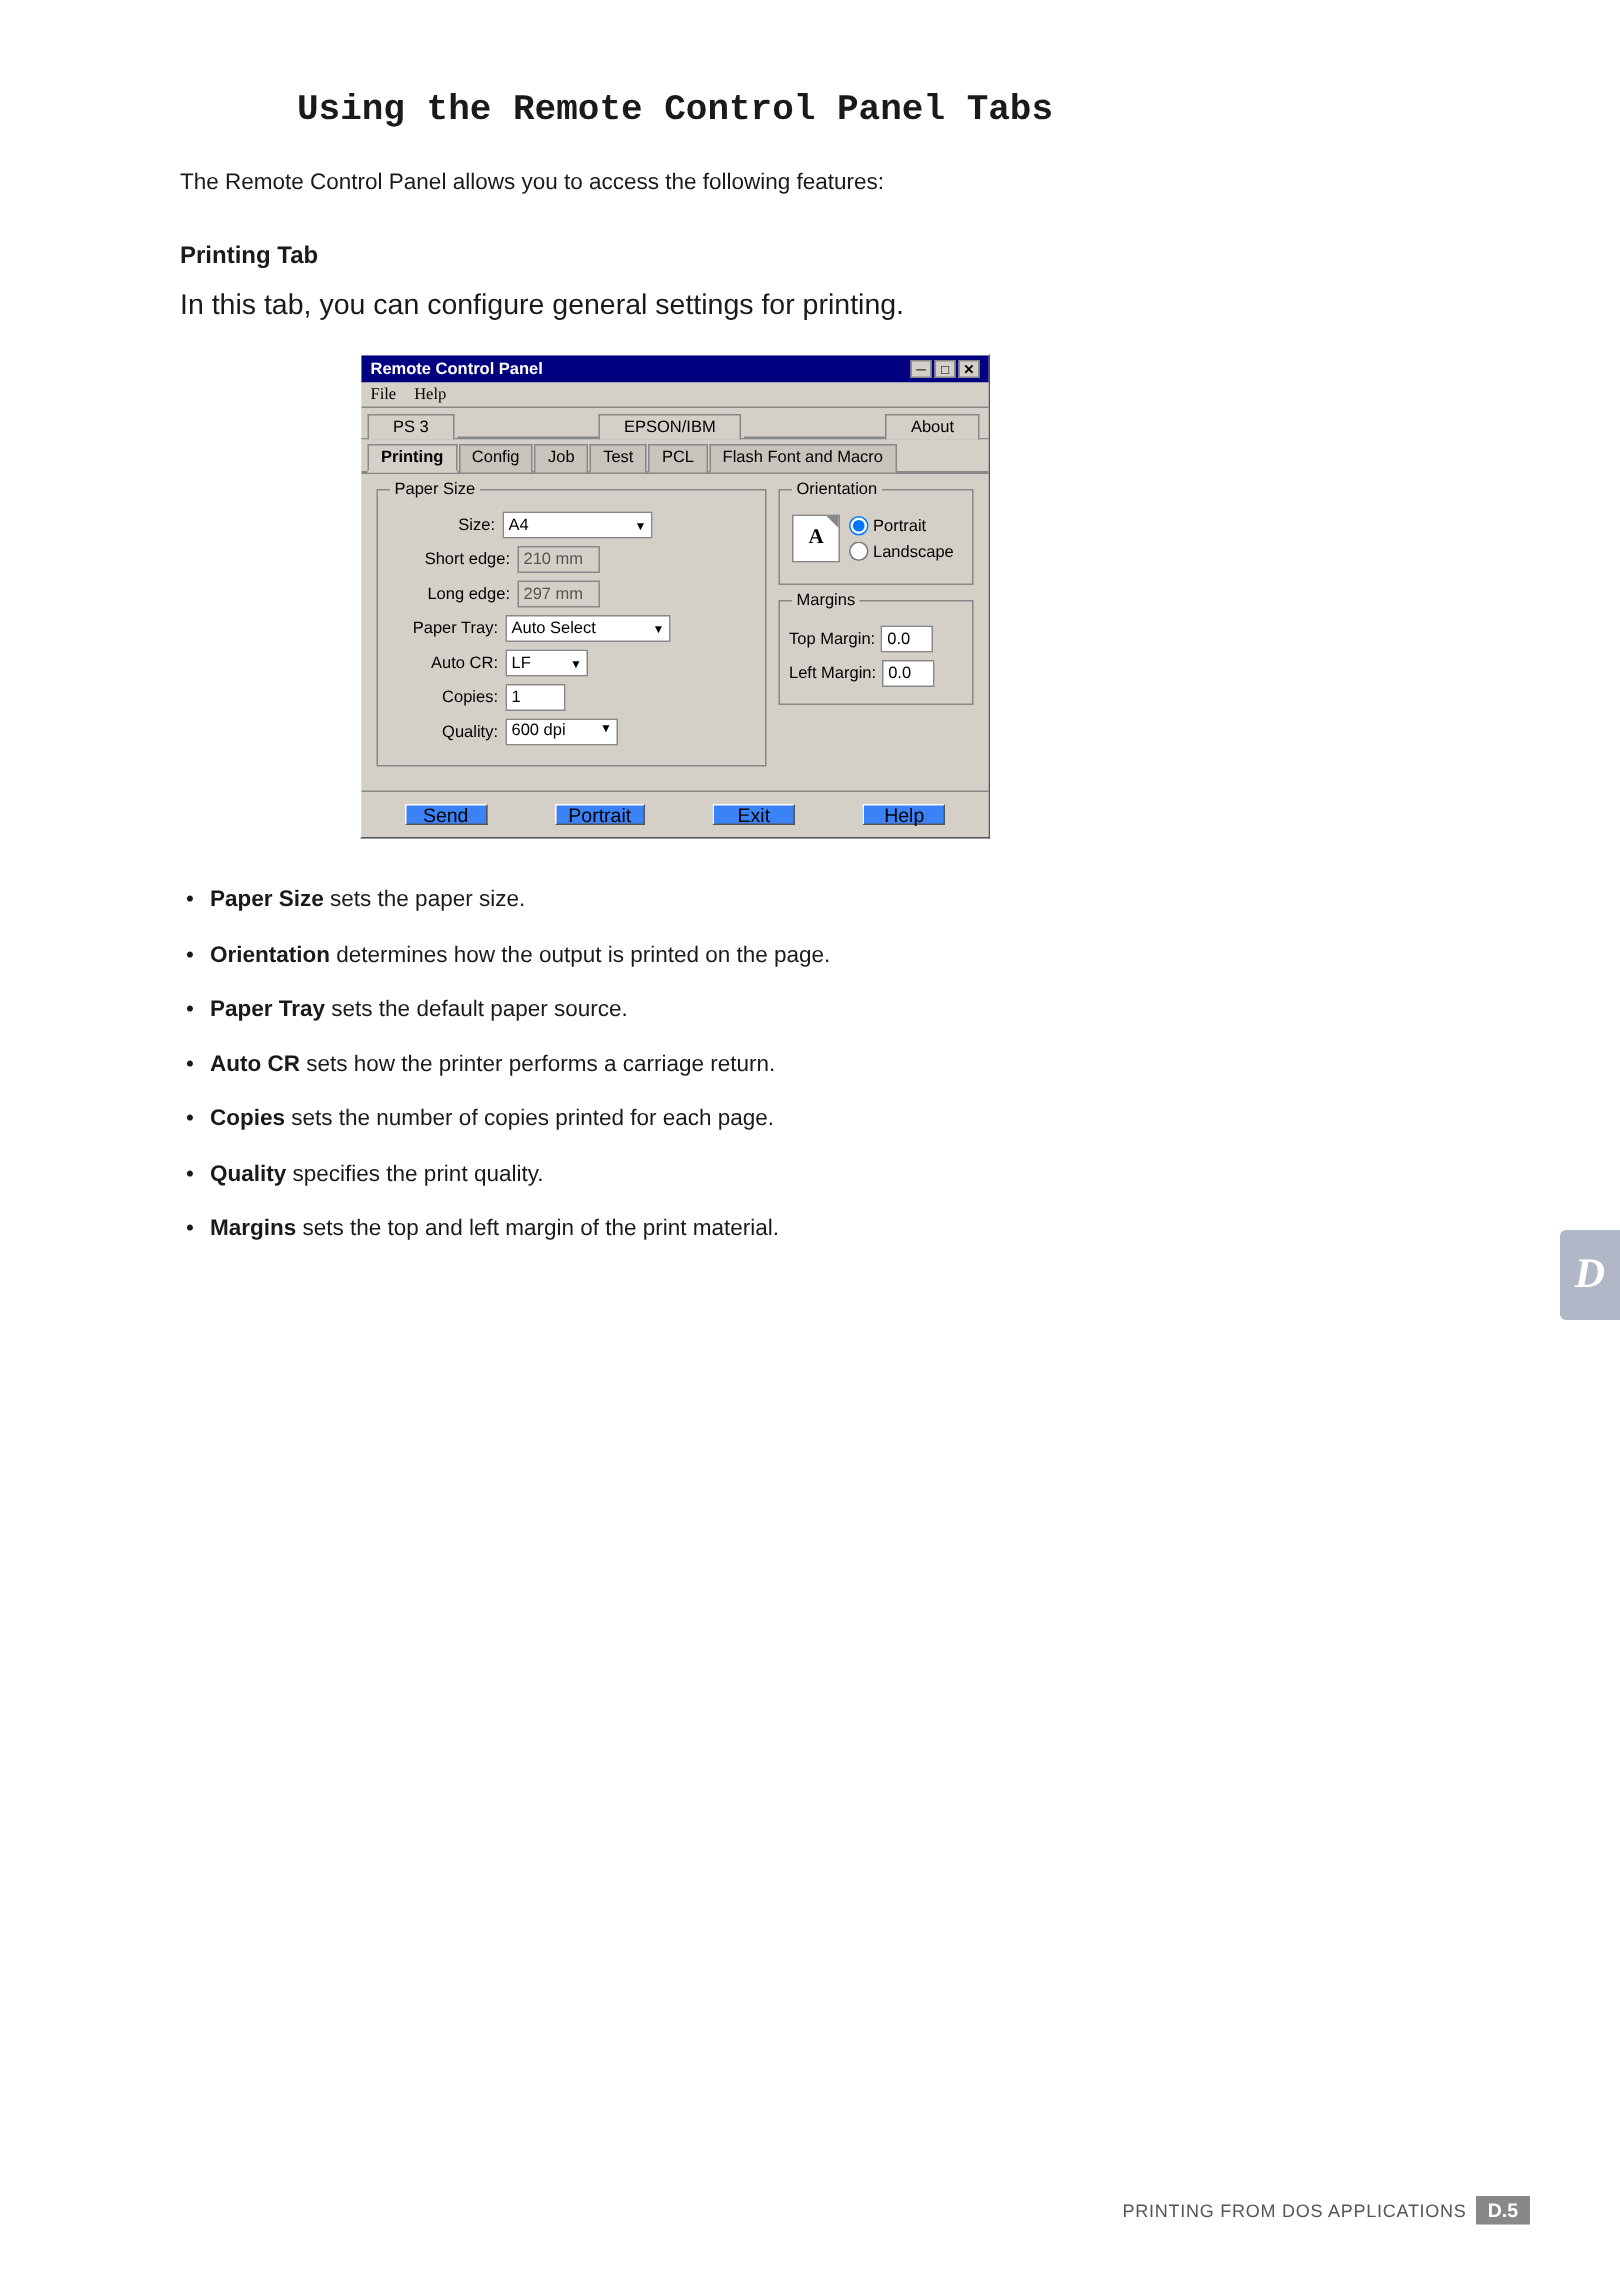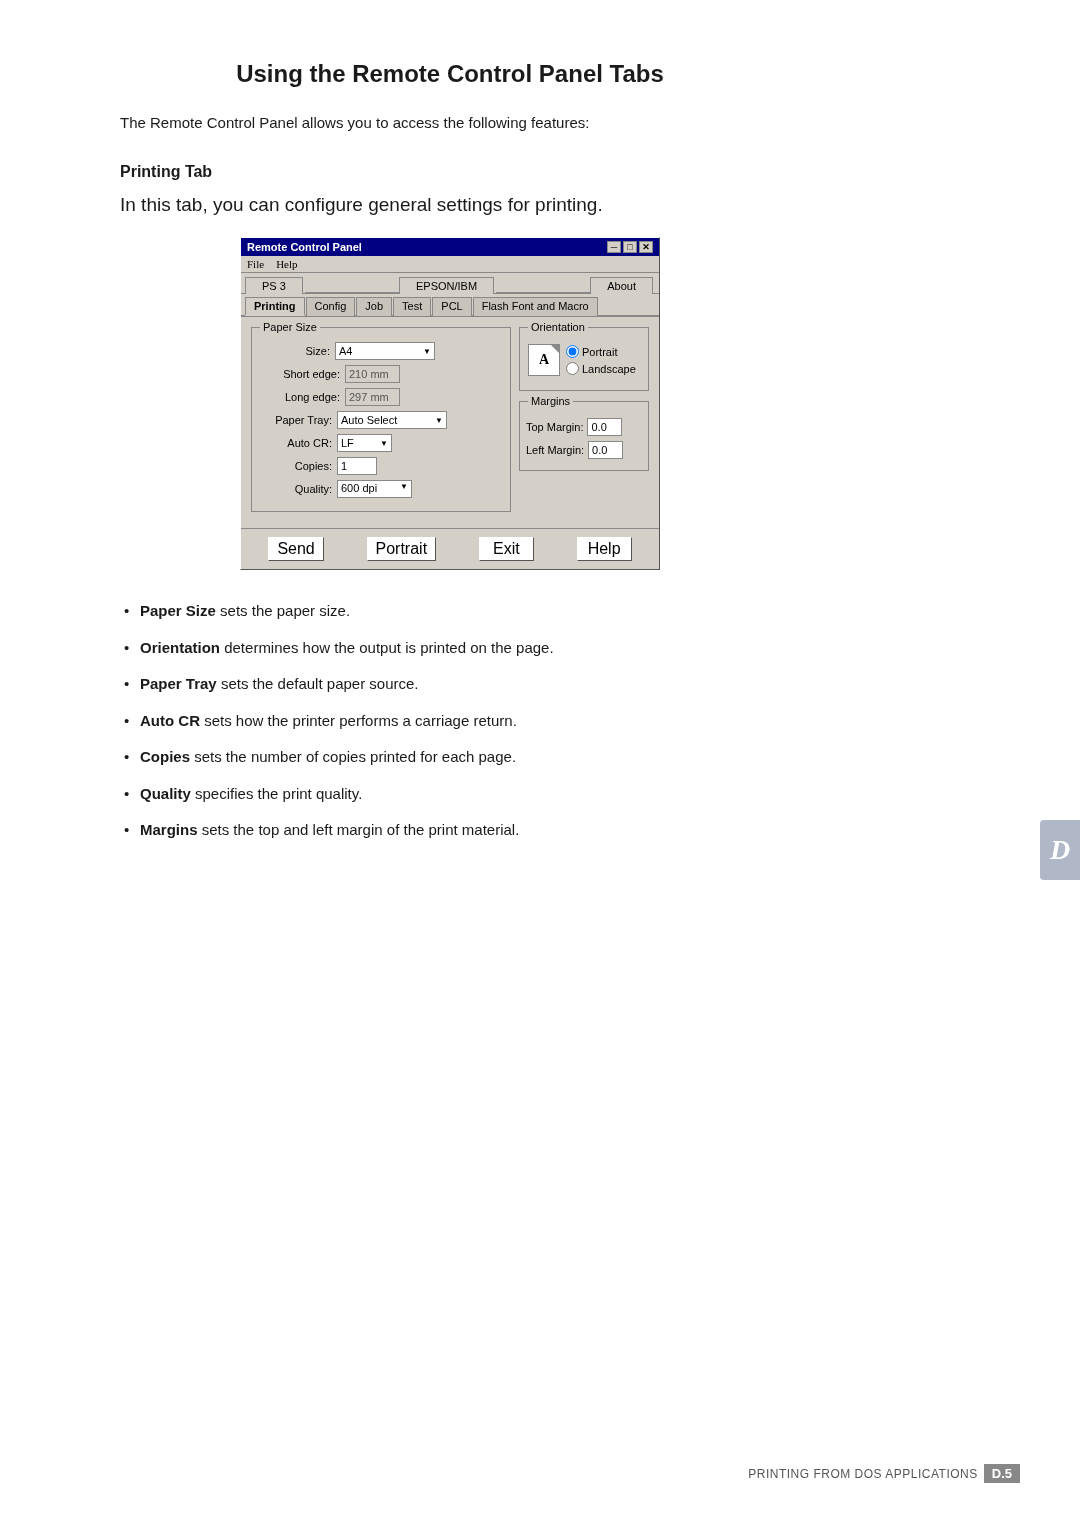--- a/index.html
+++ b/index.html
@@ -17,21 +17,21 @@
     .page-content {
       padding: 60px 120px 60px 120px;
       max-width: 900px;
     }
 
     .page-title {
       font-size: 24px;
       font-weight: bold;
       text-align: center;
       margin-bottom: 24px;
-      font-family: Liberation Sans, sans-serif;
+      font-family: Liberation Mono, monospace;
     }
 
     .intro-text {
       font-size: 15px;
       margin-bottom: 28px;
       line-height: 1.5;
     }
 
     .section-title {
       font-size: 16px;
@@ -217,26 +217,26 @@
     .rcp-buttons {
       display: flex;
       justify-content: space-around;
       padding: 8px 6px;
       border-top: 1px solid #888;
       background: #d4d0c8;
     }
 
     .rcp-btn {
       min-width: 55px;
-      height: 24px;
-      background: #ffffff;
+      height: 14px;
+      background: #3b82f6;
       border: 1px solid #888;
       border-top-color: #fff;
       border-left-color: #fff;
-      font-size: 16px;
+      font-size: 13px;
       cursor: pointer;
       display: flex;
       align-items: center;
       justify-content: center;
       padding: 0 8px;
     }
 
     
     .margins-group {
       border: 1px solid #888;

